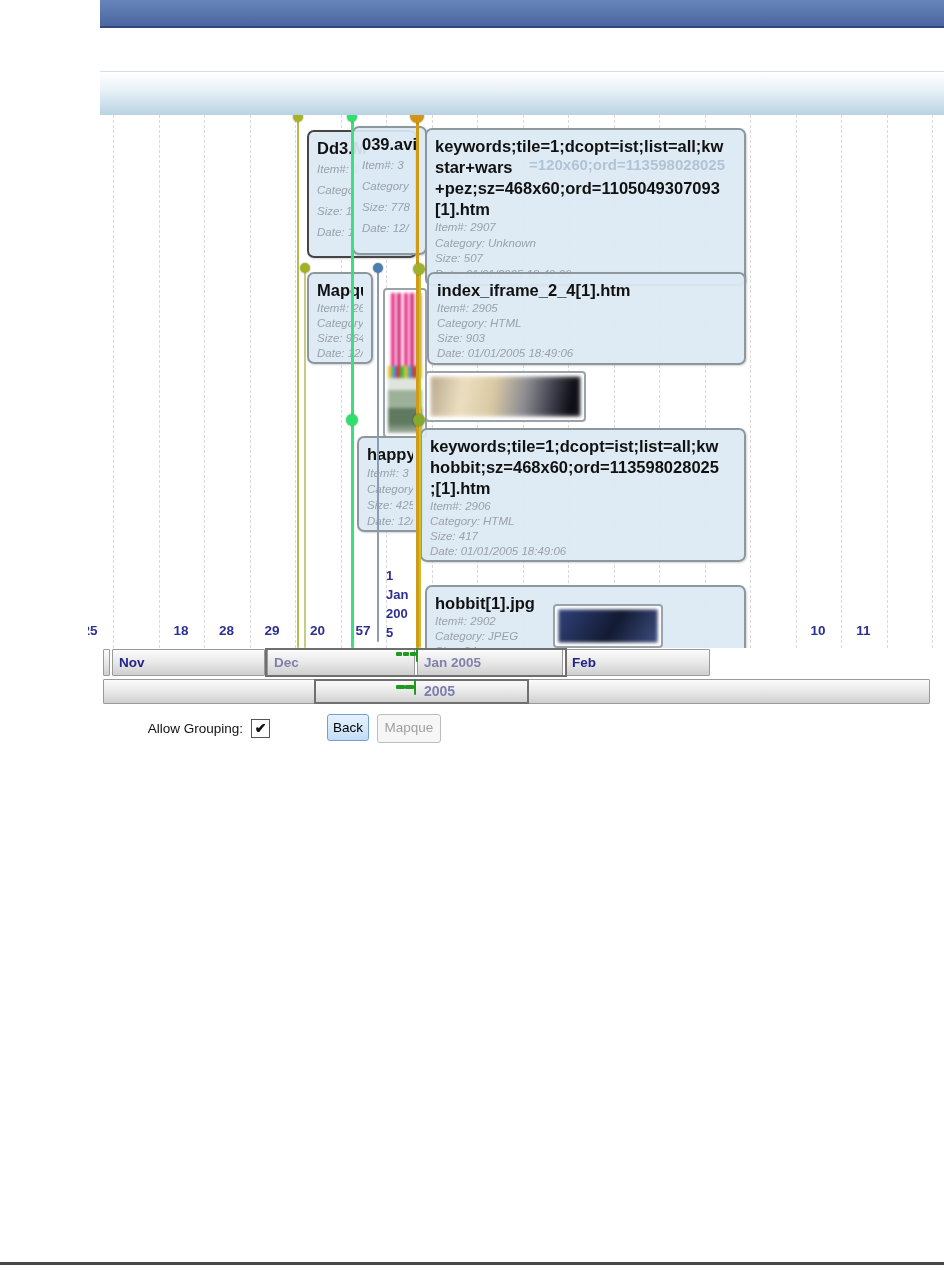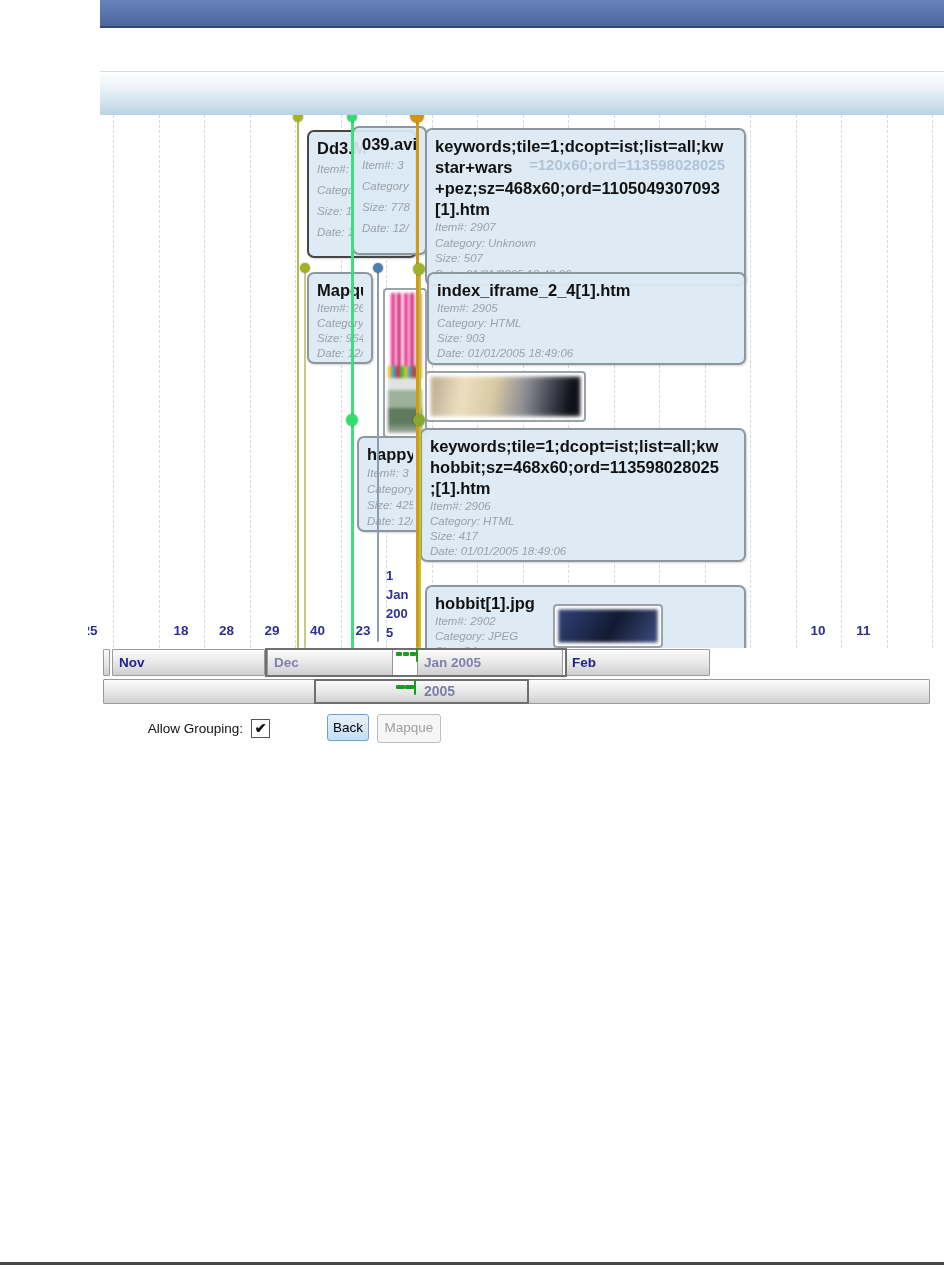--- a/index.html
+++ b/index.html
@@ -77,22 +77,22 @@
     <div class="gridline" style="left: 662px;"></div>
     <div class="gridline" style="left: 707.5px;"></div>
     <div class="gridline" style="left: 753px;"></div>
     <div class="gridline" style="left: 798.5px;"></div>
     <div class="gridline" style="left: 844px;"></div>
     <div class="daylab" style="left: -15px; top: 508px;">25</div>
     <div class="daylab" style="left: 30.5px; top: 500px; margin-top: 31px;">26</div>
     <div class="daylab" style="left: 76px; top: 508px;">18</div>
     <div class="daylab" style="left: 121.5px; top: 508px;">28</div>
     <div class="daylab" style="left: 167px; top: 508px;">29</div>
-    <div class="daylab" style="left: 212.5px; top: 508px;">40</div>
-    <div class="daylab" style="left: 258px; top: 508px;">23</div>
+    <div class="daylab" style="left: 212.5px; top: 508px;">20</div>
+    <div class="daylab" style="left: 258px; top: 508px;">57</div>
     <div class="daylab" style="left: 713px; top: 508px;">10</div>
     <div class="daylab" style="left: 758.5px; top: 508px;">11</div>
     <div class="wrapday" style="left: 298px; top: 451px;">1
 Jan
 200
 5</div>
     <div class="thumb" style="left: 295px; top: 173px; width: 34px; height: 140px; z-index: 8;">
       <div class="inner">
         <div class="lego-top"></div>
         <div class="lego-dots"></div>
@@ -186,21 +186,21 @@
     <div class="evdot" style="left: 325px; top: 299px; width: 12px; height: 12px; background: rgb(134, 168, 44); z-index: 31;"></div>
   </div>
 
 <div class="abs" id="monthband" style="left:0;top:648px;width:944px;height:30px;">
     <div class="bandseg" style="left: 103px; top: 1px; width: 7px;">
       <div class="bandlab" style="color: rgb(35, 35, 140);"></div>
     </div>
     <div class="bandseg" style="left: 112px; top: 1px; width: 153px;">
       <div class="bandlab" style="color: rgb(35, 35, 140);">Nov</div>
     </div>
-    <div class="bandseg" style="left: 267px; top: 1px; width: 126px;">
+    <div class="bandseg" style="left: 267px; top: 1px; width: 148px;">
       <div class="bandlab" style="color: rgb(128, 128, 174);">Dec</div>
     </div>
     <div class="bandseg" style="left: 417px; top: 1px; width: 146px;">
       <div class="bandlab" style="color: rgb(128, 128, 174);">Jan 2005</div>
     </div>
     <div class="bandseg" style="left: 565px; top: 1px; width: 145px;">
       <div class="bandlab" style="color: rgb(35, 35, 140);">Feb</div>
     </div>
     <div style="position: absolute; border: 2px solid rgb(111, 111, 111); box-sizing: border-box; left: 265px; top: 0px; width: 302px; height: 29px;"></div>
     <div class="greendash" style="left: 396px; top: 4px; width: 6px; height: 4px;"></div>

